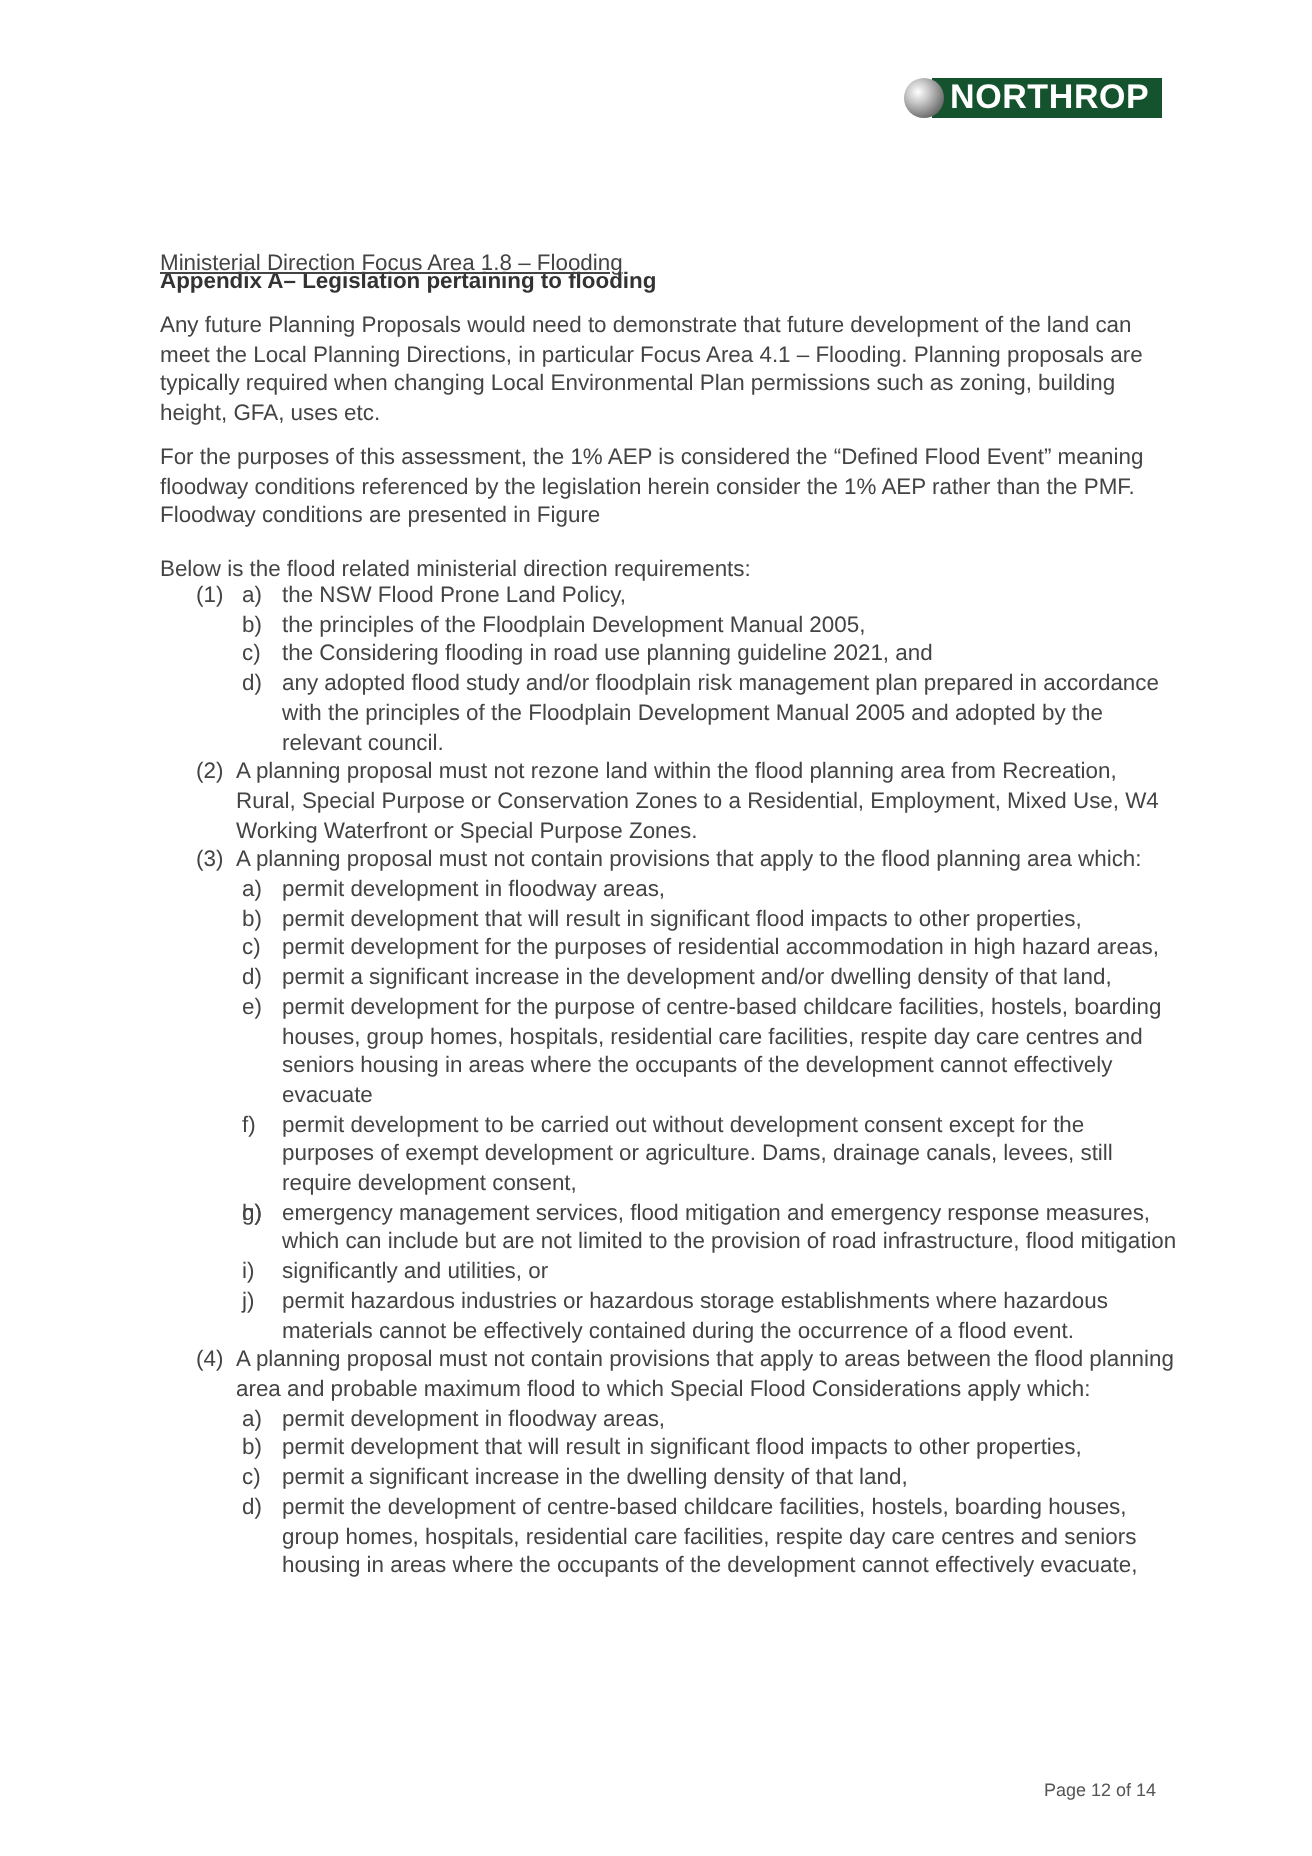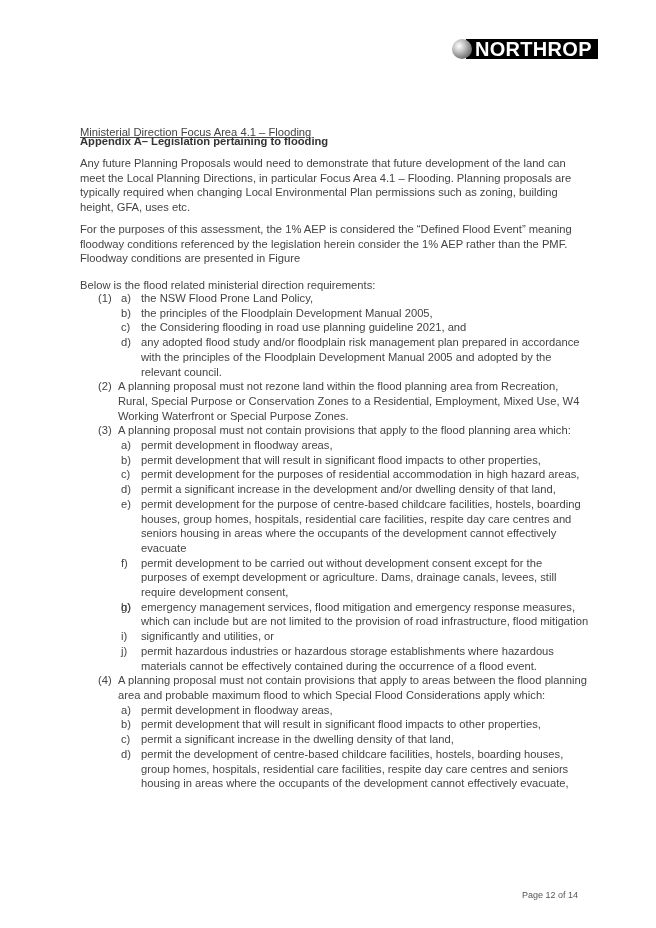--- a/index.html
+++ b/index.html
@@ -2,21 +2,21 @@
 <html><head>
 <meta charset="utf-8">
 <style>
   html, body { margin: 0; padding: 0; background: #ffffff; }
   body { width: 656px; height: 928px; position: relative; overflow: hidden;
          font-family: "Liberation Sans", sans-serif; color: #3a3a3a; }
   .logo { position: absolute; left: 452px; top: 38px; height: 22px; display: flex; align-items: center; }
   .logo .ball { width: 20px; height: 20px; border-radius: 50%;
     background: radial-gradient(circle at 35% 35%, #ffffff 0%, #c8c8c8 30%, #6a6a6a 75%, #333 100%);
     position: relative; z-index: 2; margin-right: -6px; }
-  .logo .word { background: #000000; color: #ffffff; font-weight: bold; font-size: 20px;
+  .logo .word { background: #14532d; color: #ffffff; font-weight: bold; font-size: 17px;
     letter-spacing: 0.3px; height: 20px; line-height: 20px; padding: 0 6px 0 9px; }
   .page { position: absolute; left: 80px; top: 0; width: 500px; }
   .h1 { position: absolute; top: 87px; left: 0; font-size: 11.2px; font-weight: bold; color: #333; white-space: nowrap; margin-top: 48px; }
   .h2 { position: absolute; top: 126px; left: 0; font-size: 11.2px; text-decoration: underline; color: #444; white-space: nowrap; }
   .para { position: absolute; left: 0; width: 500px; font-size: 11.2px; line-height: 14.7px; color: #444; }
   .list { position: absolute; left: 0; top: 291px; width: 510px; font-size: 11.2px; line-height: 14.7px; color: #444; }
   .item { position: relative; padding-left: 38px; }
   .item .num { position: absolute; left: 18px; top: 0; }
   .sub { position: relative; padding-left: 61px; }
   .sub .let { position: absolute; left: 41px; top: 0; }
@@ -25,21 +25,21 @@
 </head>
 <body>
 
 <div class="logo">
   <span class="ball"></span>
   <span class="word">NORTHROP</span>
 </div>
 
 <div class="page">
   <div class="h1">Appendix A– Legislation pertaining to flooding</div>
-  <div class="h2">Ministerial Direction Focus Area 4.1 – Flooding</div>
+  <div class="h2">Ministerial Direction Focus Area 1.8 – Flooding</div>
   <div class="para" style="top:156px">Any future Planning Proposals would need to demonstrate that future development of the land can meet the Local Planning Directions, in particular Focus Area 4.1 – Flooding.  Planning proposals are typically required when changing Local Environmental Plan permissions such as zoning, building height, GFA, uses etc.</div>
   <div class="para" style="top:222px">For the purposes of this assessment, the 1% AEP is considered the “Defined Flood Event” meaning floodway conditions referenced by the legislation herein consider the 1% AEP rather than the PMF. Floodway conditions are presented in Figure</div>
   <div class="para" style="top:278px">Below is the flood related ministerial direction requirements:</div>
 
   <div class="list" id="req-list">
       <div class="item"><span class="num">(1)</span></div>
       <div class="sub"><span class="let">a)</span><span>the NSW Flood Prone Land Policy,</span></div>
       <div class="sub"><span class="let">b)</span><span>the principles of the Floodplain Development Manual 2005,</span></div>
       <div class="sub"><span class="let">c)</span><span>the Considering flooding in road use planning guideline 2021, and</span></div>
       <div class="sub"><span class="let">d)</span><span>any adopted flood study and/or floodplain risk management plan prepared in accordance with the principles of the Floodplain Development Manual 2005 and adopted by the relevant council.</span></div>

